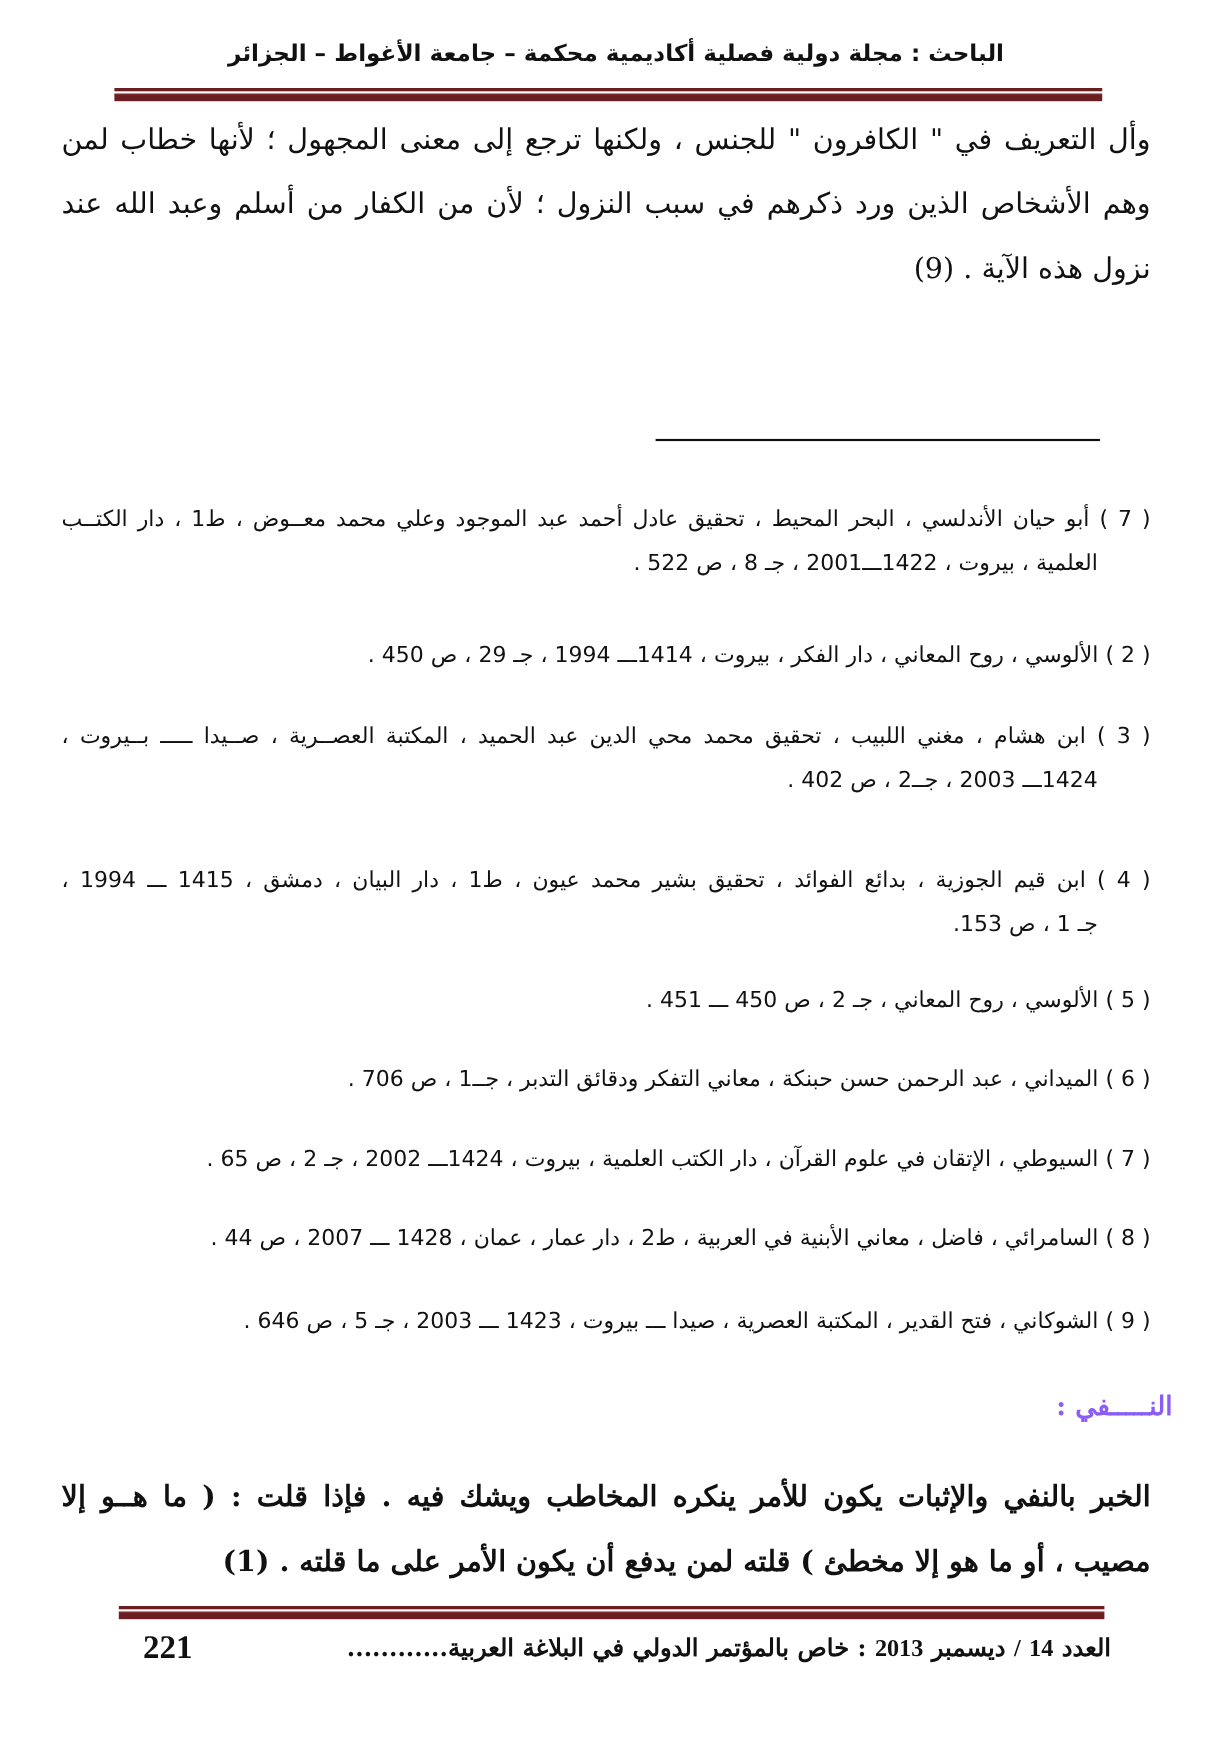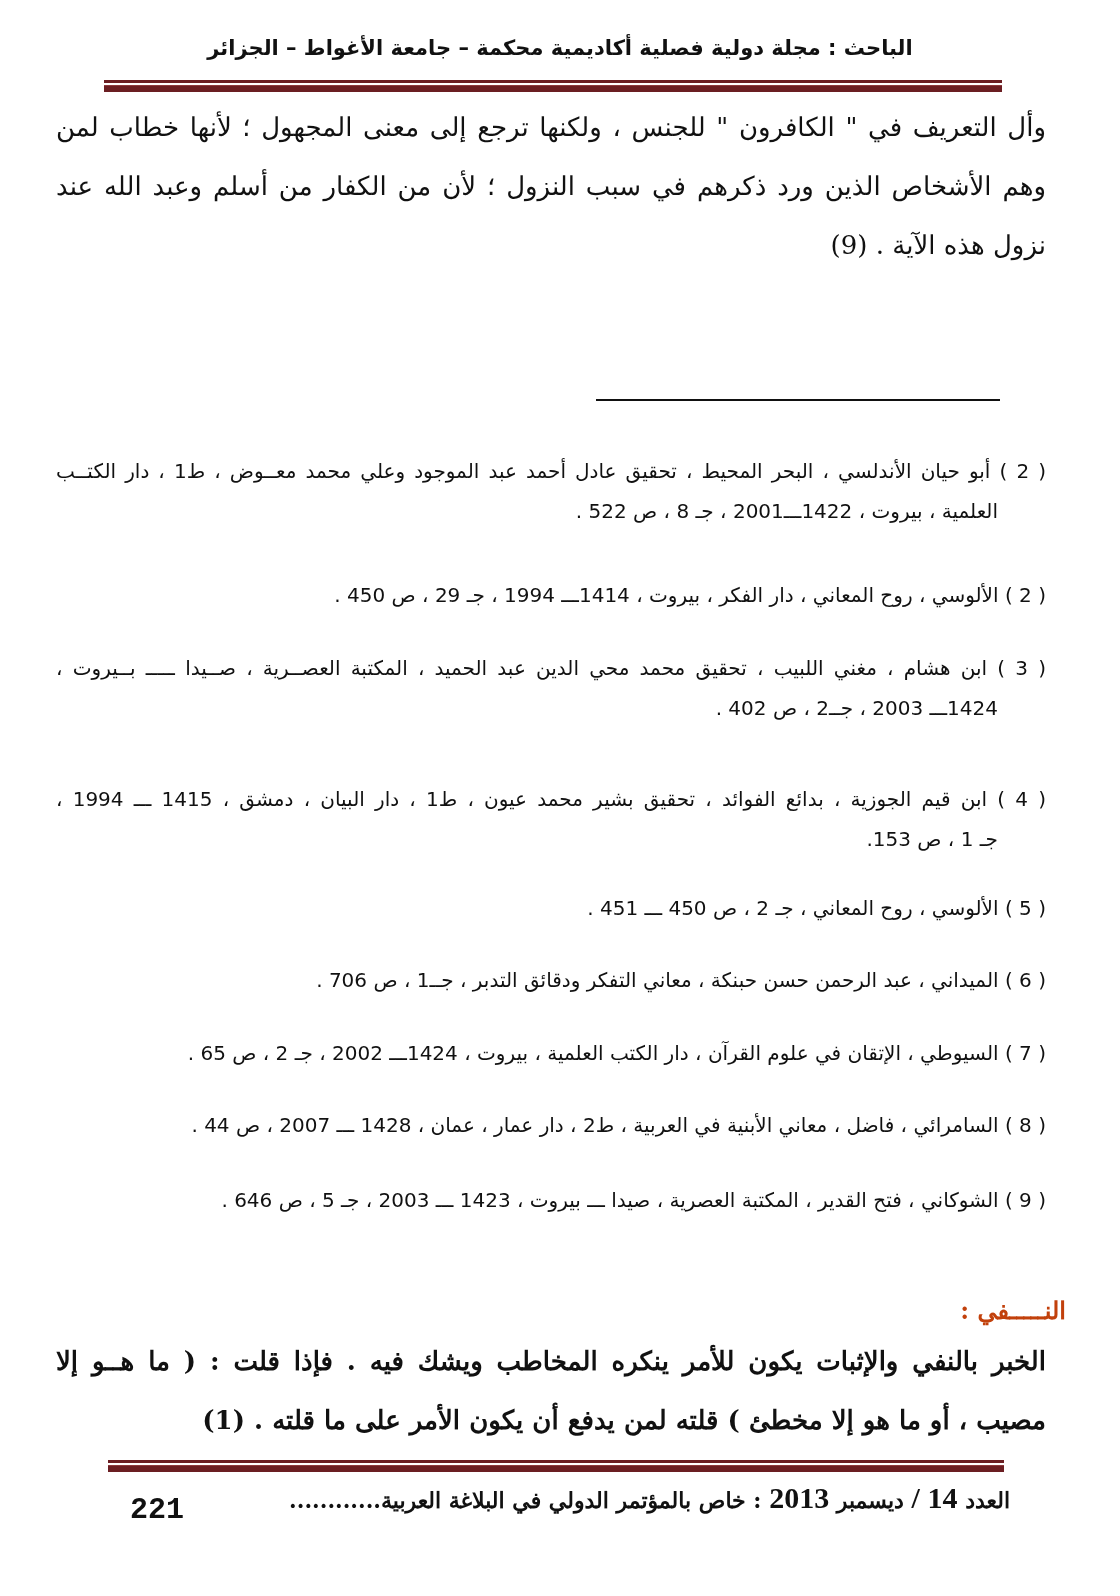--- a/index.html
+++ b/index.html
@@ -119,49 +119,48 @@
     }
 
     .section-heading {
       position: absolute;
       top: 1258px;
       right: 78px;
       font-family: "DejaVu Serif", "Liberation Serif", serif;
       font-weight: bold;
       font-size: 24px;
       line-height: 40px;
-      color: #c2410c;
-      margin-top: 33px;
+      color: #8b5cf6;
     }
 
     
     .running-footer {
       position: absolute;
       top: 1478px;
       left: 130px;
       width: 880px;
       font-family: "DejaVu Serif", "Liberation Serif", serif;
       font-weight: bold;
       font-size: 22px;
       line-height: 40px;
       color: #111;
       white-space: nowrap;
       direction: rtl;
       text-align: right;
     }
     .running-footer .big {
+      font-size: 22px;
+      font-family: "Liberation Serif", "DejaVu Serif", serif;
+    }
+    .running-footer .page-num {
+      position: absolute;
+      left: 0;
+      top: 0;
       font-size: 30px;
-      font-family: "Liberation Serif", "DejaVu Serif", serif;
-    }
-    .running-footer .page-num {
-      position: absolute;
-      left: 0;
-      top: 12px;
-      font-size: 30px;
-      font-family: Liberation Mono, monospace;
+      font-family: Liberation Serif, serif;
     }
   </style>
 </head>
 <body>
 
 <div class="page">
 
   <div class="running-header">الباحث : مجلة دولية فصلية أكاديمية محكمة  –  جامعة الأغواط  –  الجزائر</div>
   <div class="rule-double header-rule">
     <div class="thin"></div>
@@ -171,21 +170,21 @@
   <div class="body-text para-1">
     <span class="body-line">وأل التعريف في " الكافرون " للجنس ، ولكنها ترجع إلى معنى المجهول ؛ لأنها خطاب لمن</span>
     <span class="body-line">وهم الأشخاص الذين ورد ذكرهم في سبب النزول ؛ لأن من الكفار من أسلم وعبد الله عند</span>
     <span class="body-line last">نزول هذه الآية . (9)</span>
   </div>
 
   <div class="footnote-sep"></div>
 
   <div class="footnotes">
     <div class="fn" style="top:6px;">
-      <span class="fn-line just">( 2 ) أبو حيان الأندلسي ، البحر المحيط ، تحقيق عادل أحمد عبد الموجود وعلي محمد معــوض ، ط1 ، دار الكتــب</span>
+      <span class="fn-line just">( 7 ) أبو حيان الأندلسي ، البحر المحيط ، تحقيق عادل أحمد عبد الموجود وعلي محمد معــوض ، ط1 ، دار الكتــب</span>
       <span class="fn-line cont">العلمية ، بيروت ، 1422ـــ2001 ، جـ 8 ، ص 522 .</span>
     </div>
     <div class="fn" style="top:130px;">
       <span class="fn-line">( 2 ) الألوسي ، روح المعاني ، دار الفكر ، بيروت ، 1414ـــ 1994 ، جـ 29 ، ص 450 .</span>
     </div>
     <div class="fn" style="top:203px;">
       <span class="fn-line just">( 3 ) ابن هشام ، مغني اللبيب ، تحقيق محمد محي الدين عبد الحميد ، المكتبة العصــرية ، صــيدا ـــــ بــيروت ،</span>
       <span class="fn-line cont">1424ـــ 2003 ، جــ2 ،     ص 402 .</span>
     </div>
     <div class="fn" style="top:334px;">

